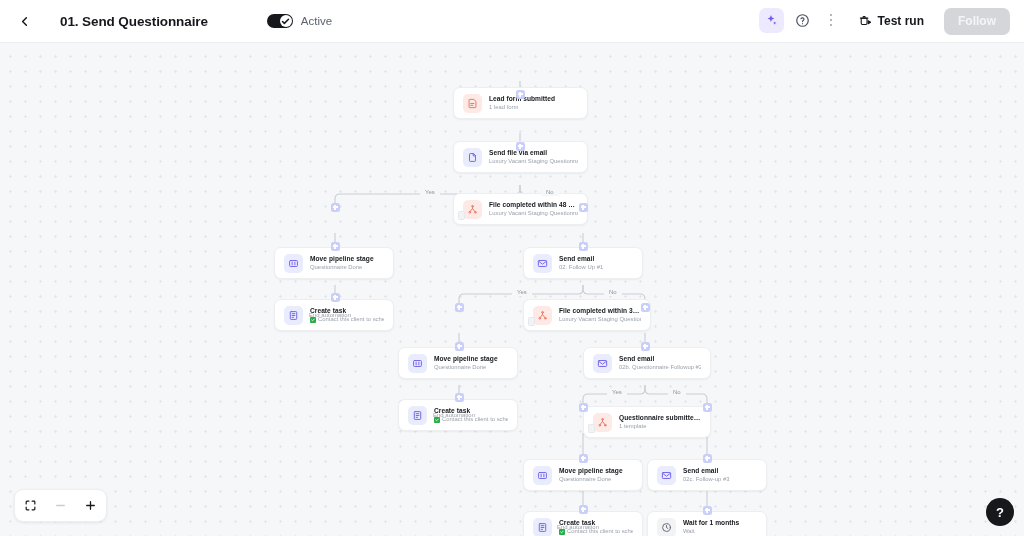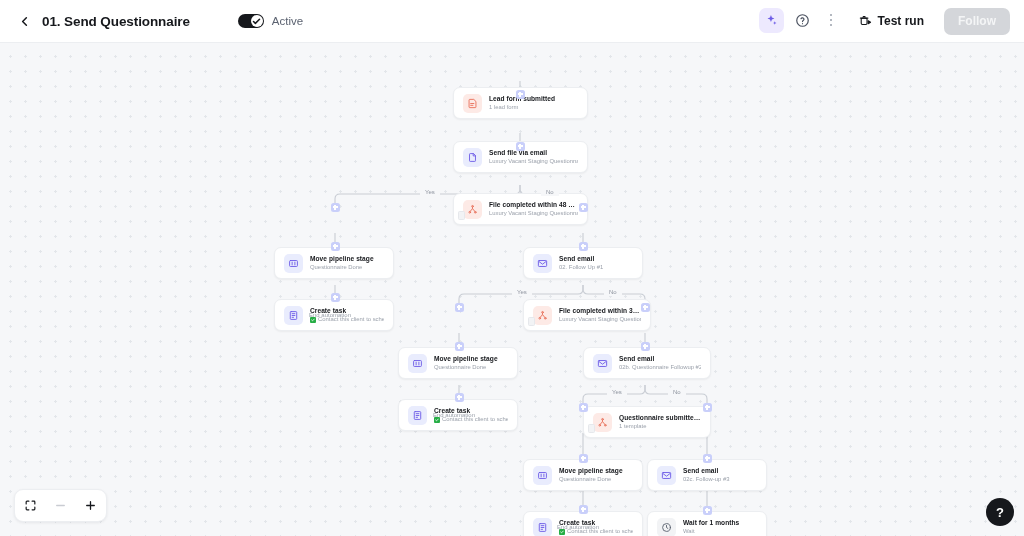--- a/index.html
+++ b/index.html
@@ -21,24 +21,24 @@
     padding: 0 14px 0 12px;
     z-index: 40;
   }
   .back-btn {
     width: 24px; height: 24px;
     display: flex; align-items: center; justify-content: center;
     cursor: pointer; color: #16181c;
   }
   .page-title {
     font-size: 13.5px; font-weight: bold; color: #16181c;
-    margin-left: 6px; letter-spacing: -0.1px;
+    margin-left: 24px; letter-spacing: -0.1px;
     white-space: nowrap;
   }
-  .toggle-wrap { display: flex; align-items: center; margin-left: 16px; padding-left: 32px; }
+  .toggle-wrap { display: flex; align-items: center; margin-left: 27px; padding-left: 32px; }
   .toggle {
     width: 26px; height: 14px; border-radius: 7px;
     background: #16181c; position: relative; cursor: pointer;
   }
   .toggle .knob {
     position: absolute; right: 1px; top: 1px;
     width: 12px; height: 12px; border-radius: 50%;
     background: #ffffff;
     display: flex; align-items: center; justify-content: center;
   }

